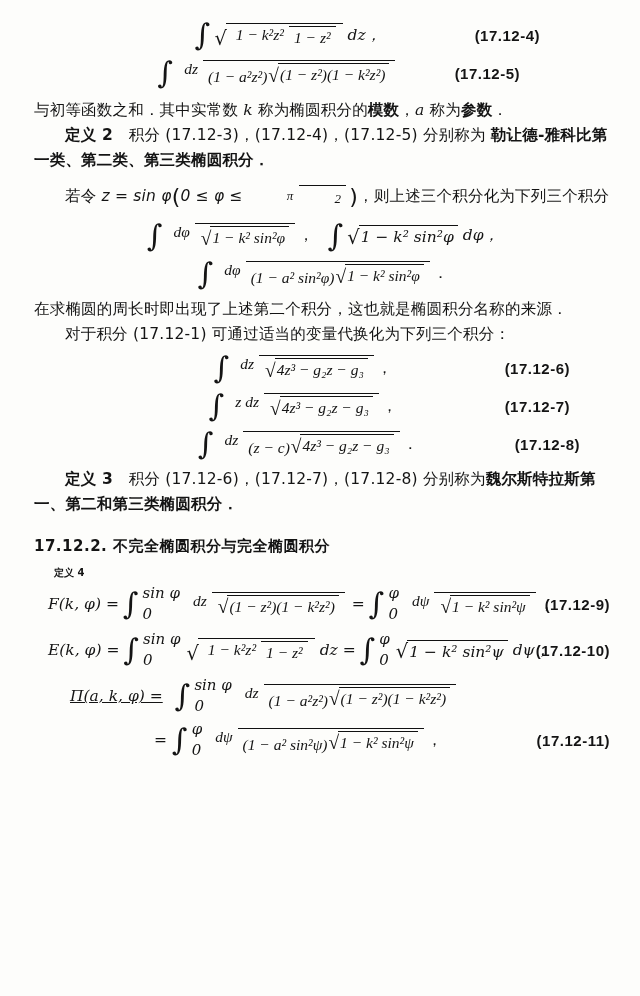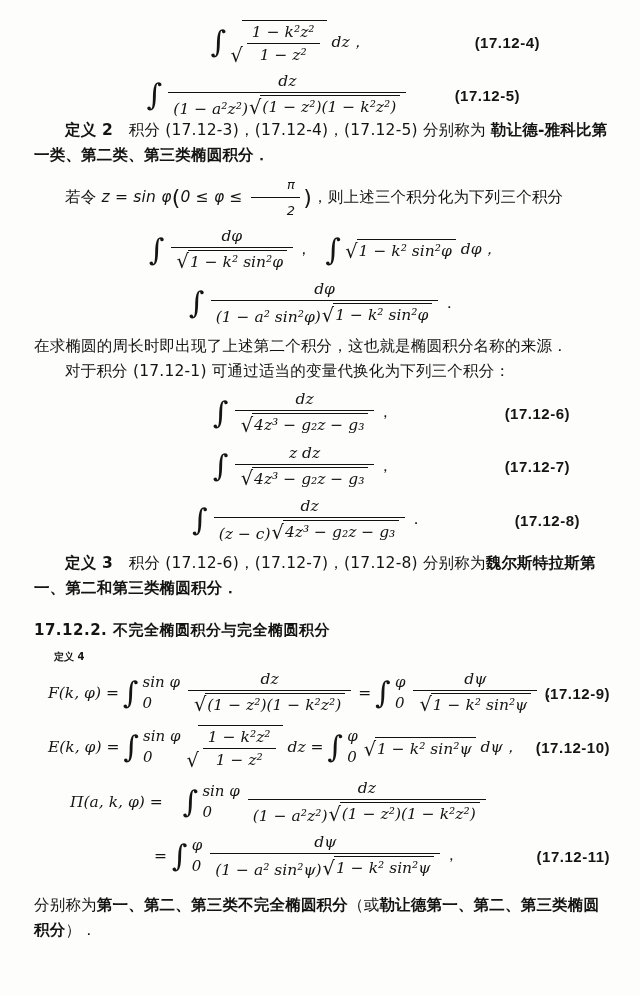--- a/index.html
+++ b/index.html
@@ -30,21 +30,21 @@
   }
   .eqleft{justify-content:flex-start;}
   .mexpr{font-style:italic;}
   .eqtag{
     position:absolute;right:2px;top:50%;transform:translateY(-50%);
     font-style:normal;font-size:15px;font-family:Liberation Sans, sans-serif;font-weight:bold;letter-spacing:0.5px;
   }
   .intsign{font-size:30px;line-height:1;font-family:"DejaVu Serif",serif;font-style:normal;margin-right:3px;}
   .intgrp{display:inline-flex;align-items:center;margin-right:5px;}
   .lims{display:inline-flex;flex-direction:column;justify-content:space-between;height:36px;font-size:15px;font-style:italic;margin-left:1px;line-height:1;}
-  .frac{display:inline-flex;flex-direction:column;align-items:stretch;text-align:center;vertical-align:middle;margin:0 3px;}
+  .frac{display:inline-flex;flex-direction:row;align-items:stretch;text-align:center;vertical-align:middle;margin:0 3px;font-family:Liberation Serif, serif;}
   .frac>.num{padding:0 5px 2px;}
   .frac>.den{border-top:1.4px solid #111;padding:2px 5px 0;white-space:nowrap;}
   .sqrt{display:inline-flex;align-items:flex-end;margin:0 1px;white-space:nowrap;}
   .rsign{font-size:1.25em;line-height:0.85;margin-right:-1px;font-style:normal;}
   .rbody{border-top:1.4px solid #111;padding:2px 4px 0 2px;}
   .gap{display:inline-block;width:14px;}
   .mt6{margin-top:6px;} .mt8{margin-top:8px;} .mt10{margin-top:10px;} .mt14{margin-top:14px;}
 </style>
 </head>
 <body>
@@ -73,20 +73,21 @@
       <span class="den">
         <span class="mexpr">(1 − a²z²)</span><span class="sqrt">
             <span class="rsign">√</span>
             <span class="rbody mexpr">(1 − z²)(1 − k²z²)</span>
           </span>
       </span>
     </span>
     <span class="eqtag">(17.12-5)</span>
   </div>
 
+  <div class="para mt10"><span>与初等函数之和．其中实常数 </span><span class="it">k</span><span> 称为椭圆积分的</span><span class="b">模数</span><span>，</span><span class="it">a</span><span> 称为</span><span class="b">参数</span><span>．</span></div>
 
   <div class="para indent"><span class="b">定义 2</span><span>　积分 (17.12-3)，(17.12-4)，(17.12-5) 分别称为 </span><span class="b">勒让德-雅科比第一类、第二类、第三类椭圆积分．</span></div>
 
   <div class="para indent mt6">
     <span>若令 </span><span class="mexpr">z = sin φ</span><span style="font-size:22px;vertical-align:middle;">(</span><span class="mexpr">0 ≤ φ ≤ </span><span class="frac" style="font-size:13px;">
         <span class="num mexpr">π</span>
         <span class="den mexpr">2</span>
       </span><span style="font-size:22px;vertical-align:middle;">)</span><span>，则上述三个积分化为下列三个积分</span>
   </div>
 
@@ -232,21 +233,21 @@
     </span>
     <span class="sqrt">
         <span class="rsign">√</span>
         <span class="rbody mexpr">1 − k² sin²ψ</span>
       </span>
     <span class="mexpr" style="margin-left:4px;">dψ，</span>
     <span class="eqtag">(17.12-10)</span>
   </div>
 
   <div class="eqrow eqleft mt10" style="padding-left:36px;">
-    <span class="mexpr" style="margin-right:20px;">Π(a, k, φ) =</span>
+    <span class="mexpr" style="margin-right:12px;text-decoration:underline;">Π(a, k, φ) =</span>
     <span class="intgrp">
       <span class="intsign">∫</span>
       <span class="lims">
           <span class="ul">sin φ</span>
           <span class="ll">0</span>
         </span>
     </span>
     <span class="frac">
       <span class="num mexpr">dz</span>
       <span class="den"><span class="mexpr">(1 − a²z²)</span><span class="sqrt">
@@ -269,15 +270,14 @@
       <span class="num mexpr">dψ</span>
       <span class="den"><span class="mexpr">(1 − a² sin²ψ)</span><span class="sqrt">
             <span class="rsign">√</span>
             <span class="rbody mexpr">1 − k² sin²ψ</span>
           </span></span>
     </span>
     <span>，</span>
     <span class="eqtag">(17.12-11)</span>
   </div>
 
-  <div class="para mt14"><span>分别称为</span><span class="b">第一、第二、第三类不完全椭圆积分</span><span>（或</span><span class="b">勒让德第一、第二、第三类椭圆积分</span><span>）．</span></div>
 
 </div>
 
 </body></html>

